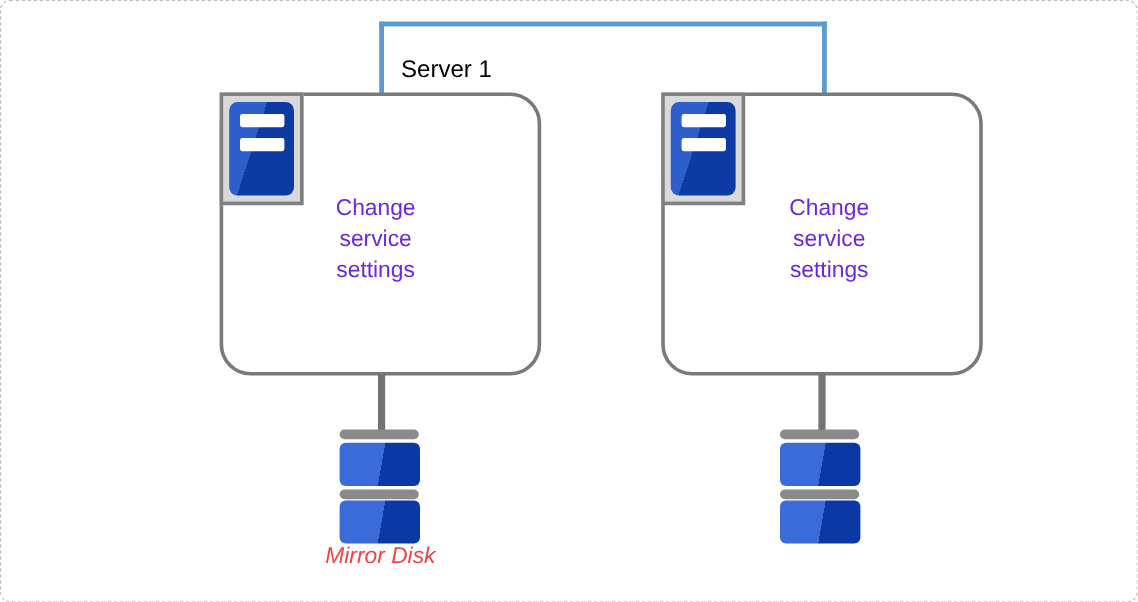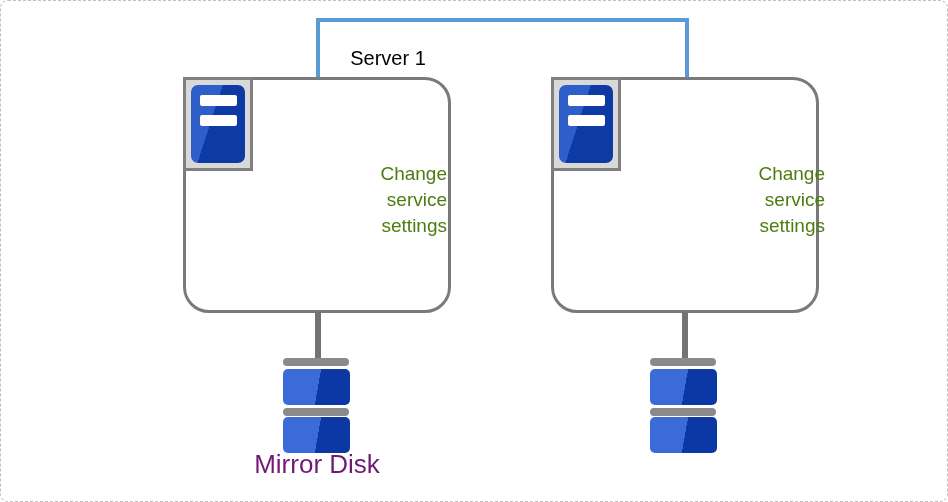--- a/index.html
+++ b/index.html
@@ -16,21 +16,21 @@
   .link{position:absolute;background:#5b9bd5;}
   .link-h{left:315px;top:17px;width:373px;height:4px;}
   .link-v1{left:315px;top:17px;width:4px;height:60px;}
   .link-v2{left:684px;top:17px;width:4px;height:60px;}
   
   .server-label{
     position:absolute;top:45px;width:120px;
     font-size:20px;line-height:24px;color:#000;
     text-align:center;white-space:nowrap;
   }
-  .sl1{left:327px;}
+  .sl1{left:311px;}
   .sl2{left:692px;}
   
   .group-box{
     position:absolute;top:76px;width:268px;height:236px;
     box-sizing:border-box;
     background:#ffffff;
     border:3px solid #7a7a7a;
     border-radius:26px;
   }
   .gb1{left:182px;}
@@ -52,22 +52,22 @@
   }
   .tower .slot{
     position:absolute;left:9px;width:37px;height:11px;
     background:#ffffff;border-radius:2px;
   }
   .slot1{top:10px;}
   .slot2{top:30px;}
   
   .box-text{
     position:absolute;top:160px;width:268px;
-    font-size:19px;line-height:26px;color:#4d7c0f;
-    text-align:right;white-space:pre-line;
+    font-size:19px;line-height:26px;color:#6d28d9;
+    text-align:center;white-space:pre-line;
   }
   .bt1{left:178px;}
   .bt2{left:556px;}
   
   .stem{position:absolute;top:311px;width:6px;height:47px;background:#737373;}
   .st1{left:314px;}
   .st2{left:681px;}
   
   .disk{position:absolute;top:357px;width:67px;height:95px;}
   .dk1{left:282px;}
@@ -77,22 +77,22 @@
   .cap2{top:50px;height:7px;border-radius:3.5px;}
   .disk .platter{
     position:absolute;left:0;width:67px;height:36px;border-radius:5px;
     background:linear-gradient(100deg,#3a6bd8 52%,#0c38a6 52%);
   }
   .pl1{top:11px;}
   .pl2{top:59px;}
   
   .disk-label{
     position:absolute;left:232px;top:450px;width:168px;
-    font-size:26px;line-height:26px;color:#701a75;
-    text-align:center;white-space:nowrap;
+    font-size:19px;line-height:26px;color:#ef4444;
+    text-align:center;white-space:nowrap;font-style:italic;
   }
 </style>
 </head>
 <body>
 
 <div class="canvas">
 
   <div class="link link-h"></div>
   <div class="link link-v1"></div>
   <div class="link link-v2"></div>

